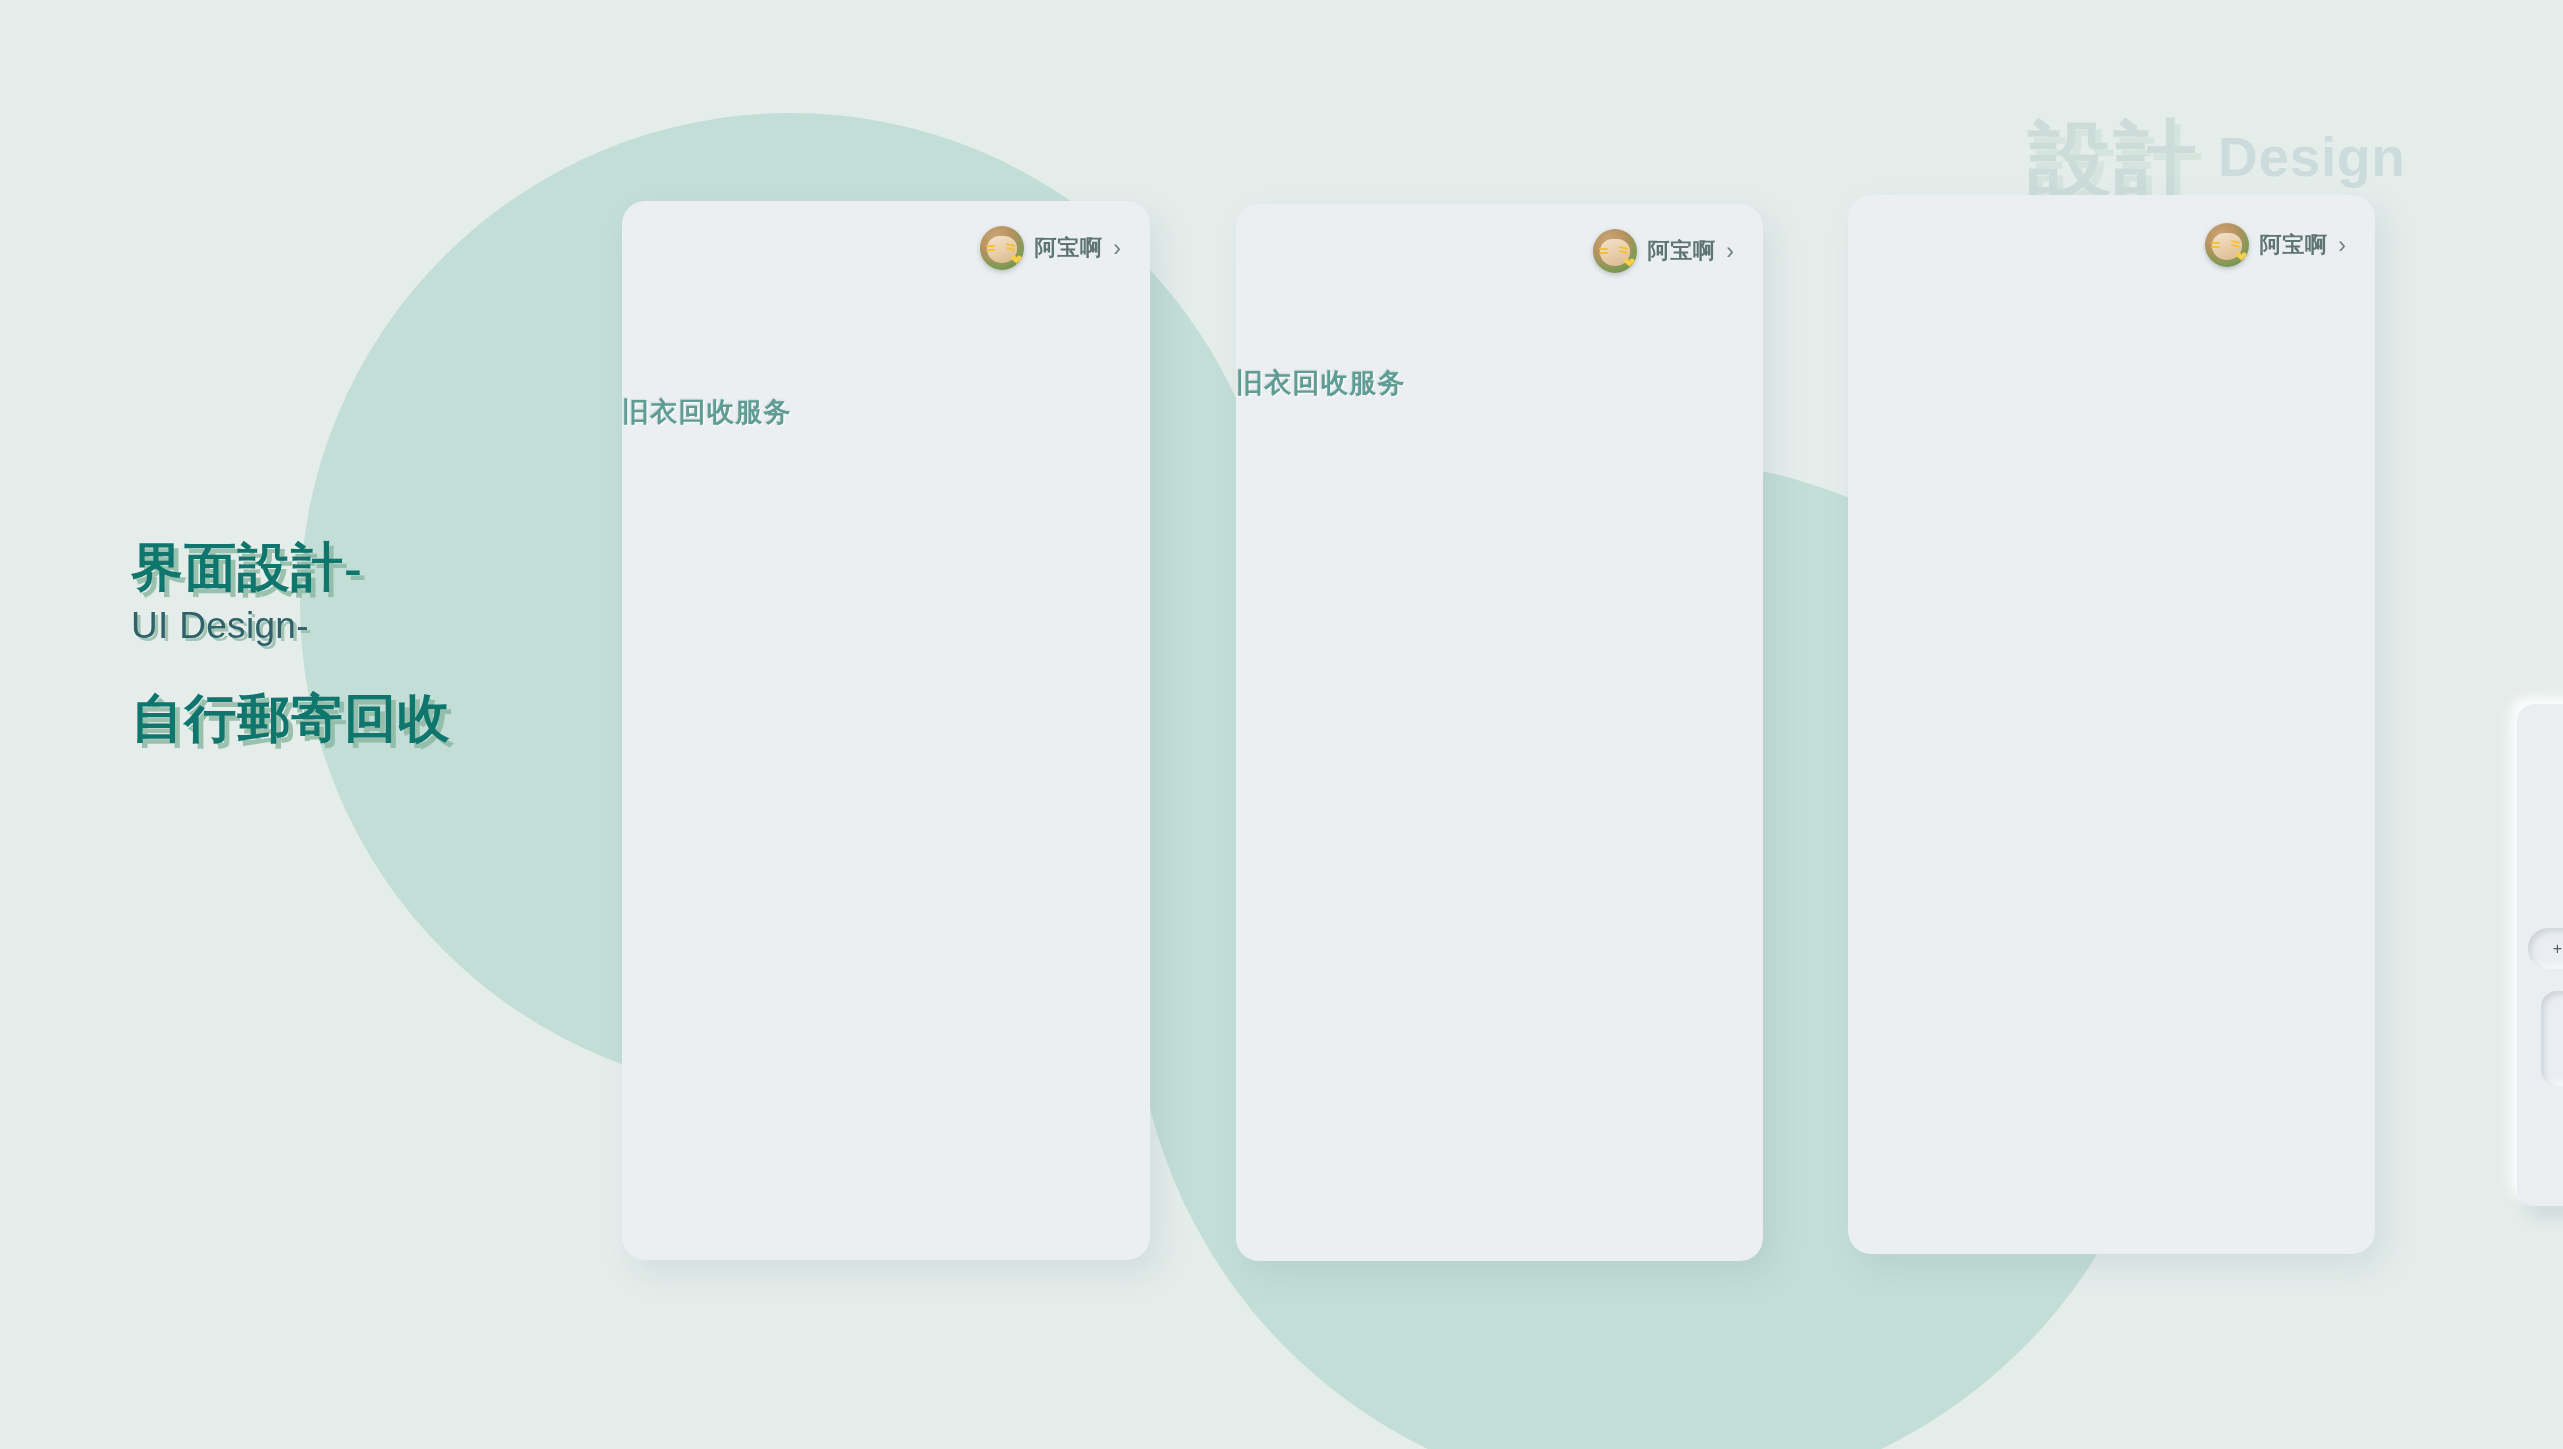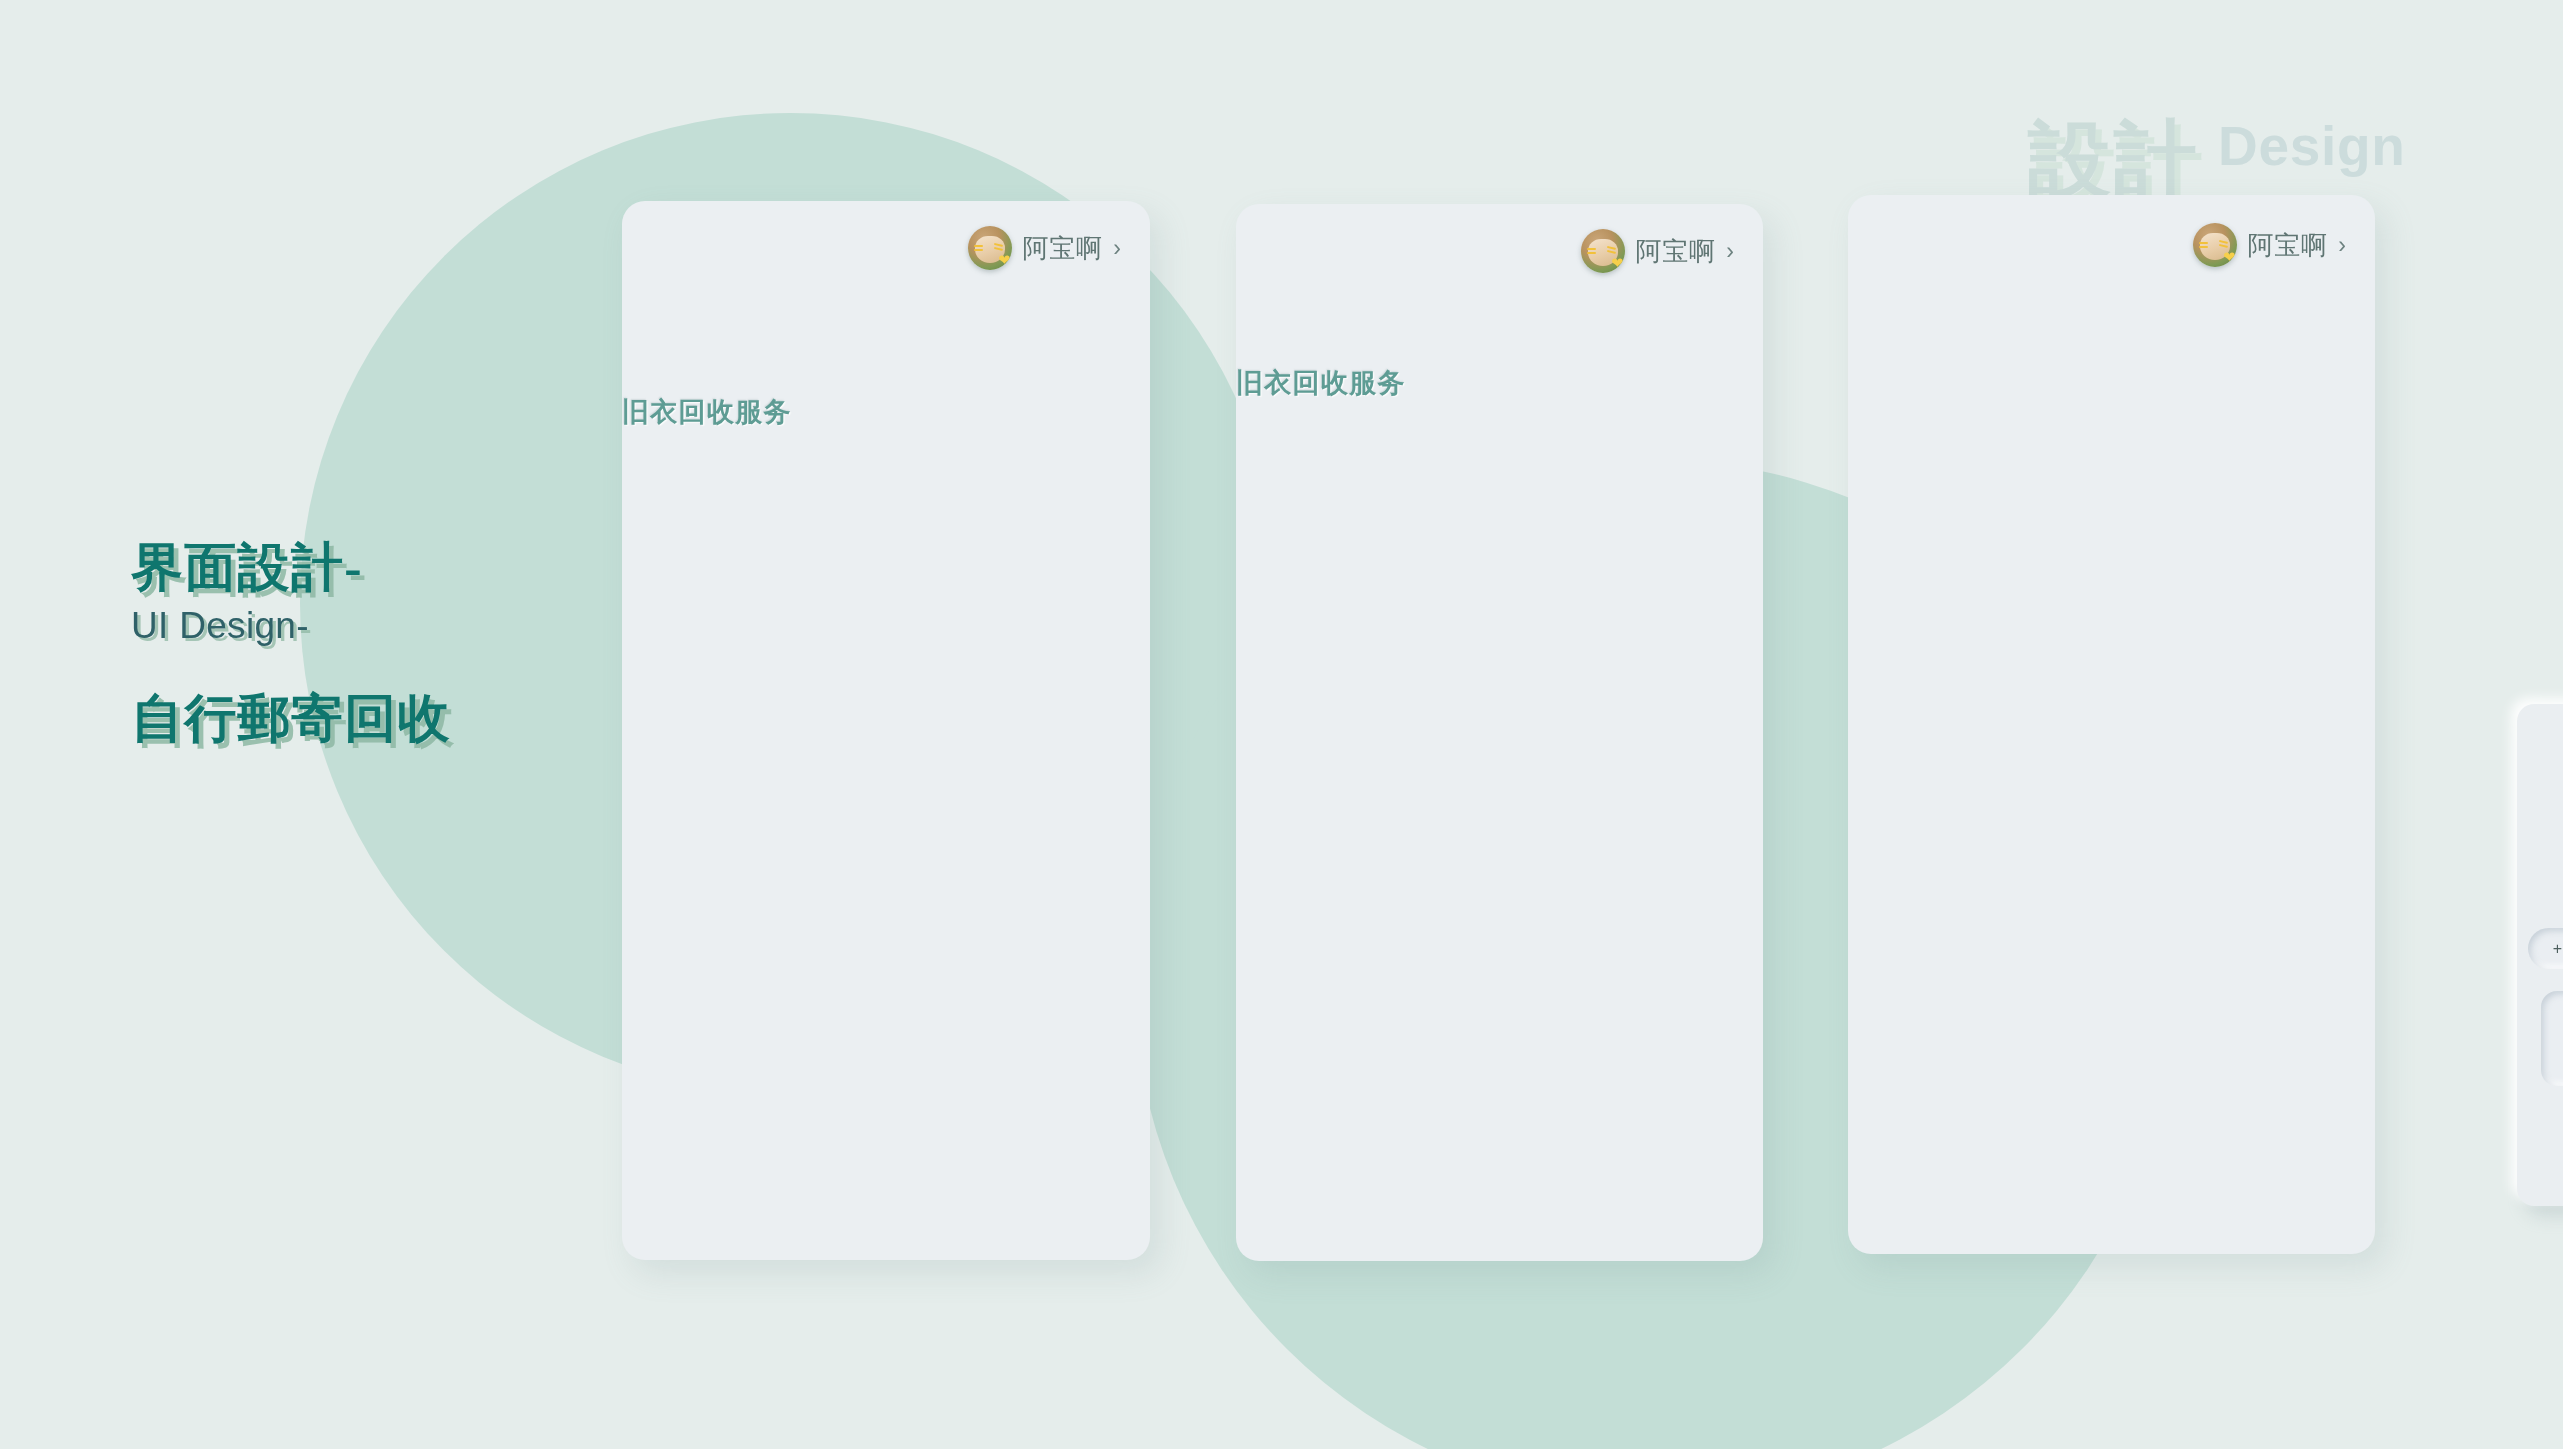--- a/index.html
+++ b/index.html
@@ -45,21 +45,21 @@
     margin-top: 9.3px;
     text-shadow: 3.3px 3.3px 0 rgba(141,183,163,0.75);
     white-space: nowrap;
   }
   #hero-block-2 { margin-top: 44px; }
 
   
   #watermark {
     position: absolute;
     left: 2028px; top: 119px;
-    display: flex; align-items: flex-start;
+    display: flex; align-items: center;
     pointer-events: none;
   }
   #watermark .wm-cn {
     font-family: "Liberation Serif", serif;
     font-weight: bold;
     font-size: 83px;
     line-height: 1;
     color: #cbdcd9;
     text-shadow: 6px 6.7px 0 rgba(205,224,214,0.65);
     letter-spacing: 2.7px;
@@ -120,22 +120,22 @@
   .avatar .w3 { left: 60%; top: 42%; transform: rotate(14deg); }
   .avatar .w4 { left: 60%; top: 50%; transform: rotate(14deg); }
   .avatar .heart {
     position: absolute;
     right: 1.3px; bottom: 2.7px;
     font-size: 14.7px;
     line-height: 1;
     color: #f6cf4a;
   }
   .account-name {
-    font-size: 26px;
-    font-weight: normal;
+    font-size: 22px;
+    font-weight: bold;
     color: #5f7573;
     letter-spacing: 0.7px;
     white-space: nowrap;
   }
   .chev {
     font-size: 23px;
     color: #6d8280;
     line-height: 1;
     font-weight: 300;
   }

